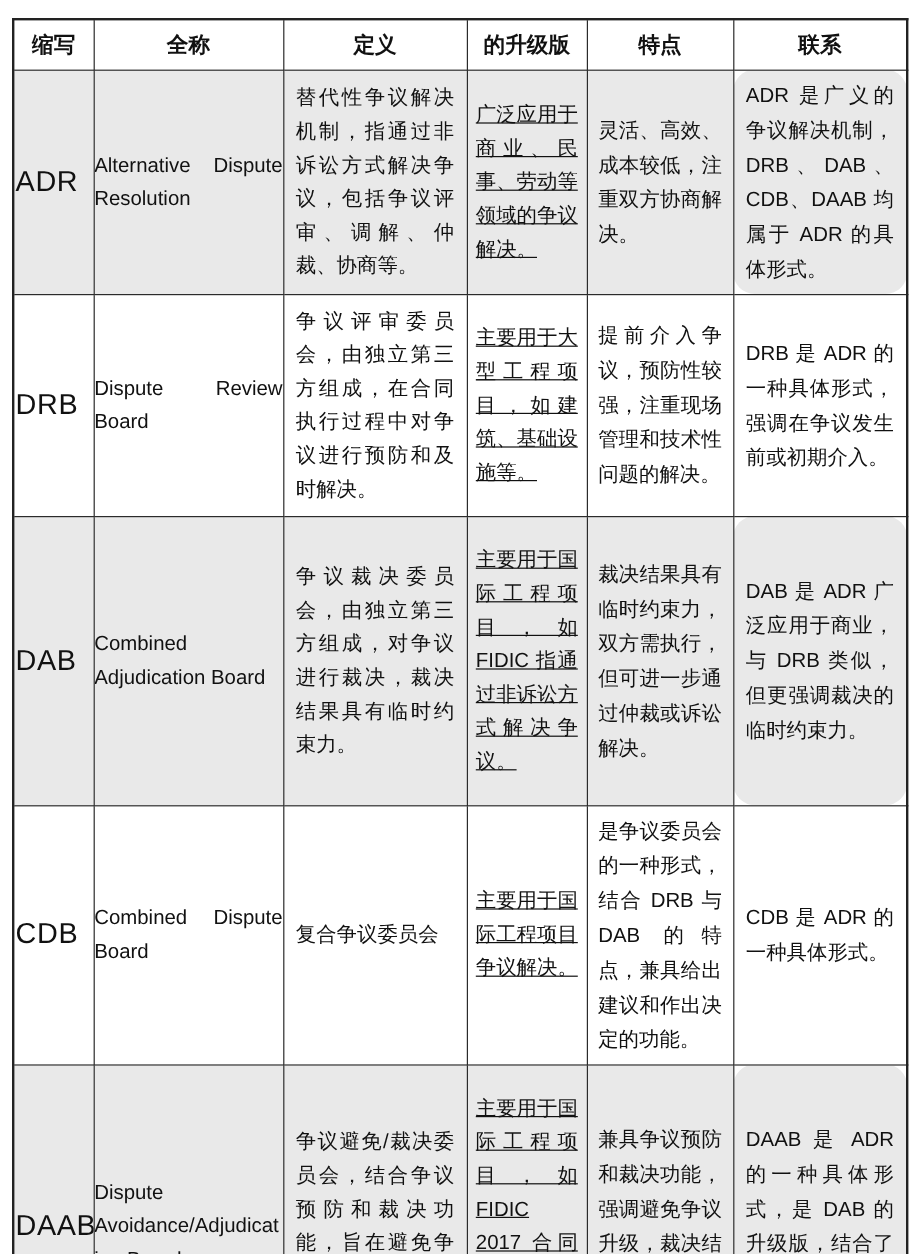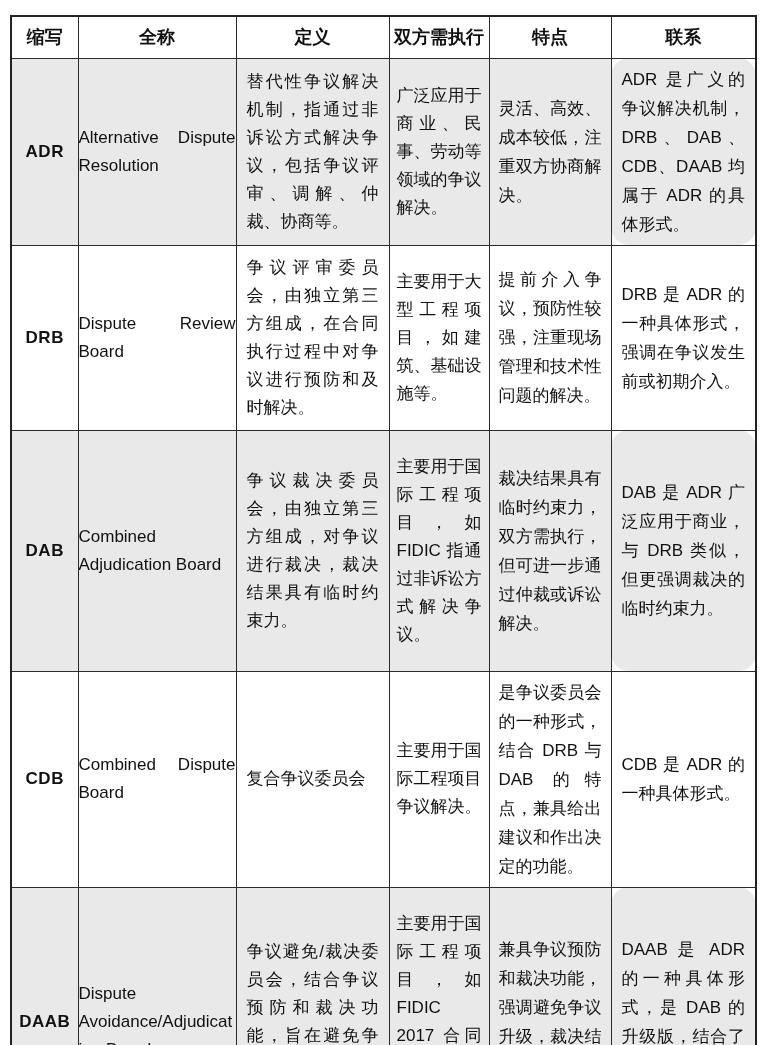--- a/index.html
+++ b/index.html
@@ -50,43 +50,43 @@
     font-family: "Liberation Sans", serif;
     padding: 2px 0;
   }
   tr.r-adr  { height: 180px; }
   tr.r-drb  { height: 153px; }
   tr.r-dab  { height: 210px; }
   tr.r-cdb  { height: 210px; }
   tr.r-daab { height: 212px; }
 
   td.c-abbr {
-    text-align: center;
-    font-weight: 700;
-    font-size: 17px;
+    text-align: left;
+    font-weight: 400;
+    font-size: 24px;
     font-family: "Liberation Sans", sans-serif;
     letter-spacing: 0.5px;
   }
   td.c-full {
     font-size: 17px;
     line-height: 28px;
     text-align: justify;
     overflow-wrap: anywhere;
     padding: 6px 0;
     font-family: "Liberation Sans", sans-serif;
   }
   td.c-def, td.c-scope, td.c-feat, td.c-rel {
     font-size: 17px;
     line-height: 28px;
     text-align: justify;
     
     font-family: "Liberation Sans", serif;
   }
   td.c-def  { padding: 6px 10px; }
-  td.c-scope{ padding: 22px 7px; }
+  td.c-scope{ padding: 22px 7px; text-decoration: underline; }
   td.c-feat { padding: 6px 9px; line-height: 29px; }
   td.c-rel  { padding: 6px 10px; line-height: 29px; border-radius: 18px; }
 </style>
 </head>
 <body>
 
 <div class="page">
   <table class="main">
     <colgroup>
       <col style="width:67px">
@@ -94,21 +94,21 @@
       <col style="width:153px">
       <col style="width:100px">
       <col style="width:122px">
       <col style="width:145px">
     </colgroup>
     <thead>
       <tr class="hdr">
         <th>缩写</th>
         <th>全称</th>
         <th>定义</th>
-        <th>双方需执行</th>
+        <th>的升级版</th>
         <th>特点</th>
         <th>联系</th>
       </tr>
     </thead>
     <tbody>
       <tr class="alt r-adr">
         <td class="c-abbr">ADR</td>
         <td class="c-full">Alternative Dispute Resolution</td>
         <td class="c-def">替代性争议解决机制，指通过非诉讼方式解决争议，包括争议评审、调解、仲裁、协商等。</td>
         <td class="c-scope">广泛应用于商业、民事、劳动等领域的争议解决。</td>

